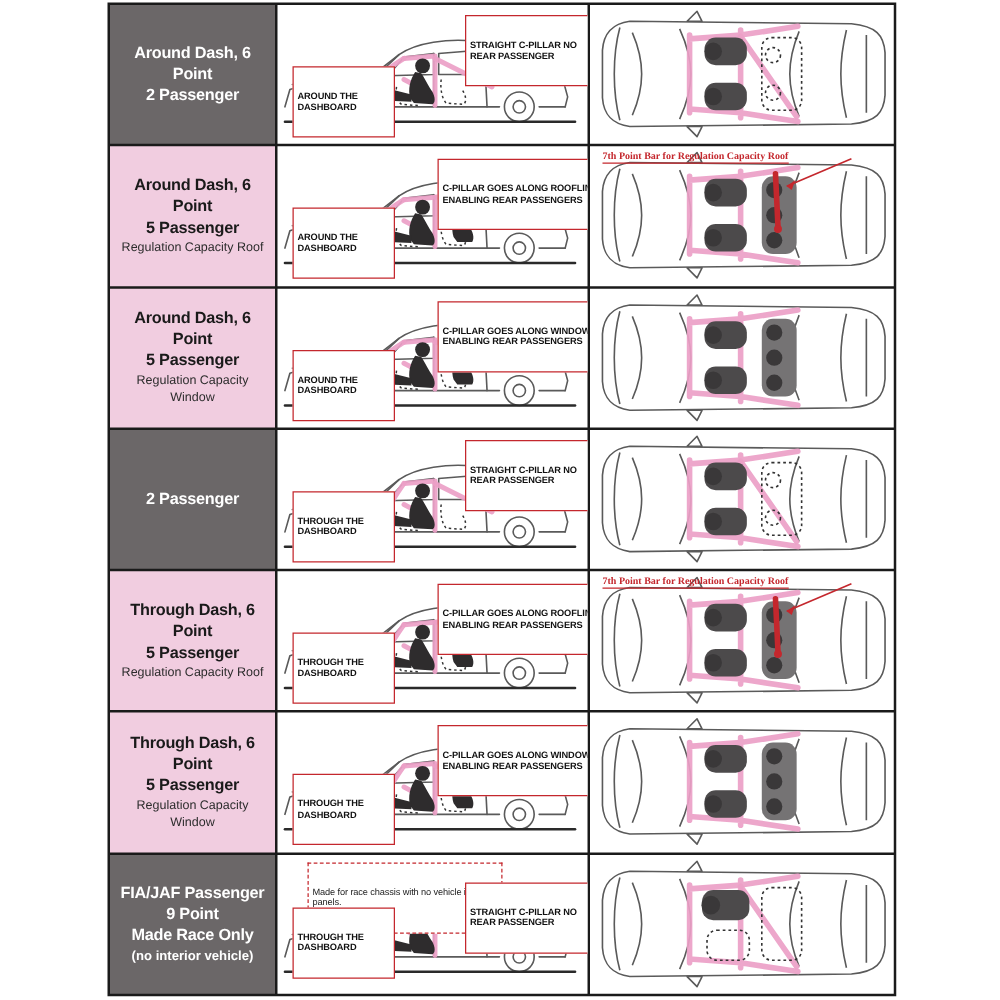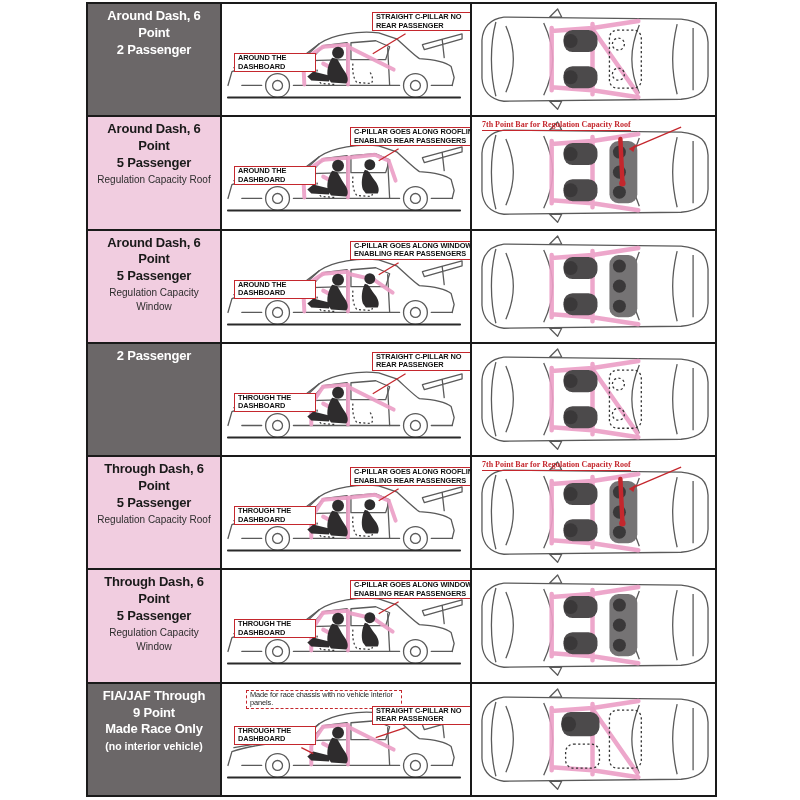--- a/index.html
+++ b/index.html
@@ -2,31 +2,31 @@
 <html><head>
 <meta charset="utf-8">
 <style>
   html,body{margin:0;padding:0;background:#ffffff;width:800px;height:800px;
     font-family:"Liberation Sans","DejaVu Sans",sans-serif;}
   #defs-holder{position:absolute;width:0;height:0;overflow:hidden;}
   .chart{position:absolute;left:86px;top:2px;width:631px;height:795px;
     background:#1a1a1a;padding:2px;box-sizing:border-box;
     display:grid;grid-template-columns:132px 248px 243px;grid-auto-rows:1fr;gap:2px;}
   .cell{background:#fff;position:relative;overflow:hidden;}
-  .label-cell{display:flex;flex-direction:column;justify-content:flex-start;align-items:center;
+  .label-cell{display:flex;flex-direction:column;justify-content:center;align-items:center;
     text-align:center;padding:4px 3px;}
   .label-cell.gray{background:#6b6768;color:#ffffff;}
   .label-cell.pink{background:#f1cde0;color:#1a1a1a;}
   .lbl-line{font-size:13px;font-weight:bold;line-height:1.3;letter-spacing:-0.2px;}
   .lbl-sub{font-size:10px;font-weight:normal;line-height:1.4;margin-top:1px;}
   .label-cell.gray .lbl-sub{font-weight:bold;font-size:10.5px;}
   .label-cell.pink .lbl-sub{color:#2c2c2c;}
   .diagram{position:absolute;left:0;top:0;width:100%;height:100%;display:block;}
   .ann{position:absolute;background:#ffffff;border:1.5px solid #c4272d;color:#111;
-    font-size:7.4px;font-weight:bold;line-height:1.15;padding:0 3px;
+    font-size:7.4px;font-weight:bold;line-height:1.15;padding:19px 3px;
     text-transform:uppercase;letter-spacing:-0.1px;z-index:2;}
   .ann.dashed{border:1.5px dashed #c4272d;text-transform:none;font-weight:normal;color:#222;}
   .rednote{position:absolute;color:#c4272d;font-size:8px;font-weight:bold;
     border-bottom:1.2px solid #c4272d;padding-bottom:1px;white-space:nowrap;z-index:2;}
   
   .pos-ann1{left:12px;top:49px;width:74px;}
   .pos-ann2-straight{left:150px;top:8px;width:104px;}
   .pos-ann2-pillar{left:128px;top:10px;width:132px;}
   .pos-r7-note{left:24px;top:6px;width:148px;}
   .pos-r7-ann1{left:12px;top:42px;width:74px;}
@@ -311,21 +311,21 @@
   </div>
   <div class="cell">
     <svg class="diagram" viewBox="0 0 244 111" preserveAspectRatio="none">
       <use href="#car-top"></use>
         <use href="#top-cage"></use>
         <use href="#seats-5p"></use>
     </svg>
   </div>
 
   <div class="cell label-cell gray">
-    <div class="lbl-line" data-bind="rows.6.label.line1">FIA/JAF Through</div>
+    <div class="lbl-line" data-bind="rows.6.label.line1">FIA/JAF Passenger</div>
     <div class="lbl-line" data-bind="rows.6.label.line2">9 Point</div>
     <div class="lbl-line" data-bind="rows.6.label.line3">Made Race Only</div>
     <div class="lbl-sub" data-bind="rows.6.label.subtitle">(no interior vehicle)</div>
   </div>
   <div class="cell">
     <svg class="diagram" viewBox="0 0 250 112" preserveAspectRatio="none">
       <use href="#car-side"></use>
         <use href="#cage-main"></use>
       <use href="#cage-front-through"></use>
         <use href="#cage-rear-straight"></use>

